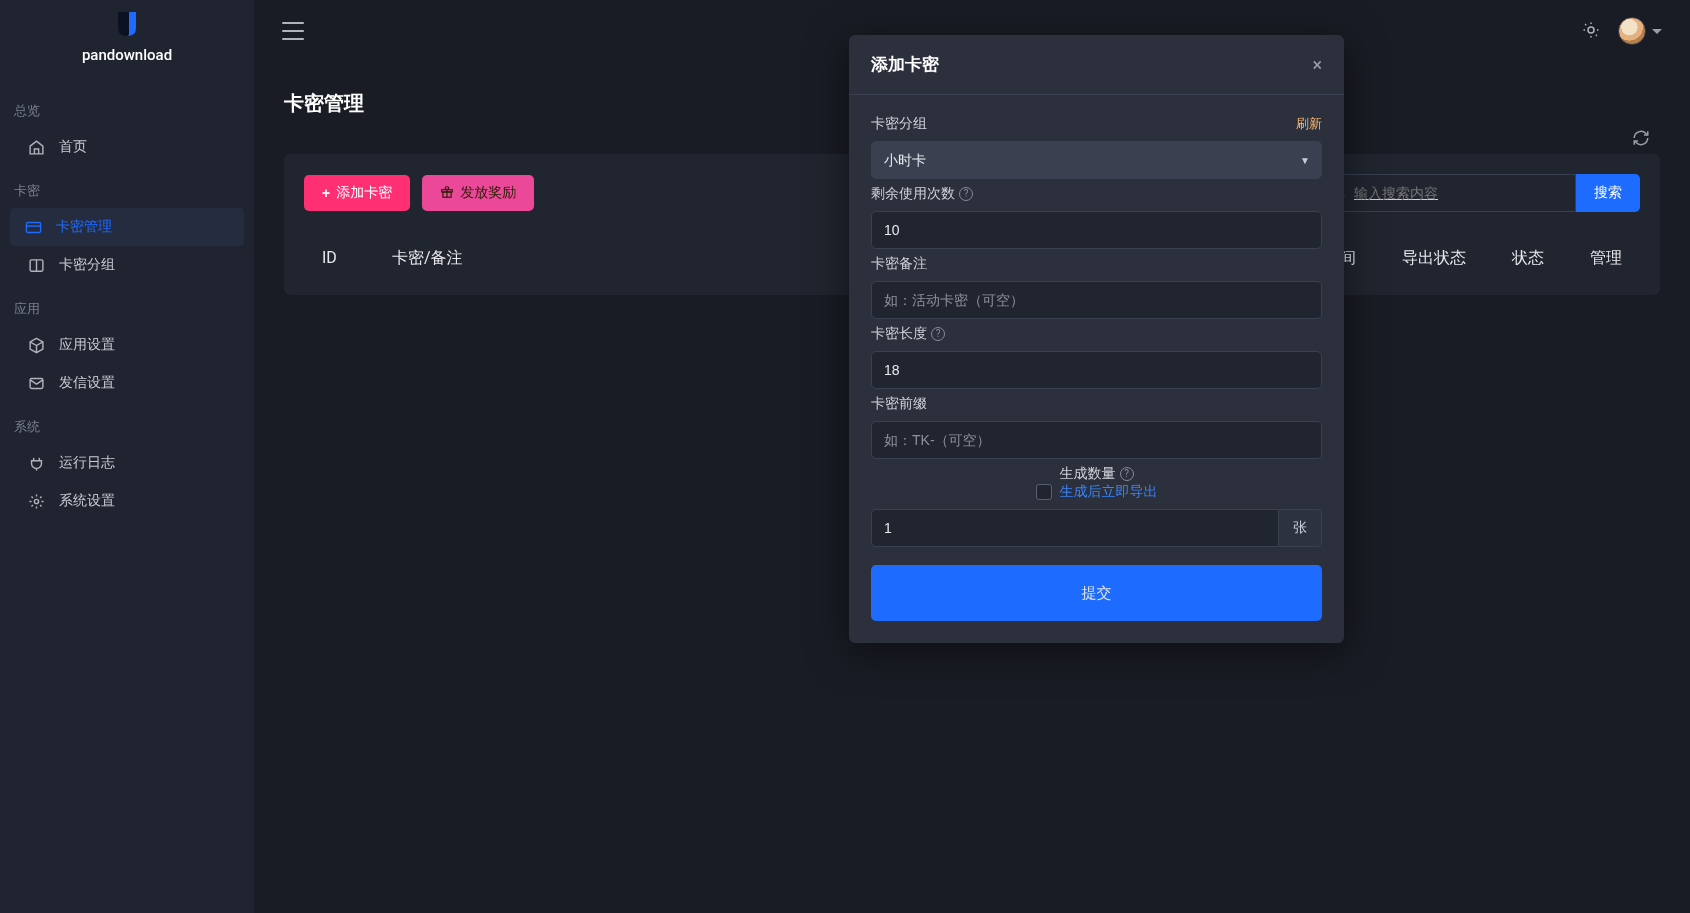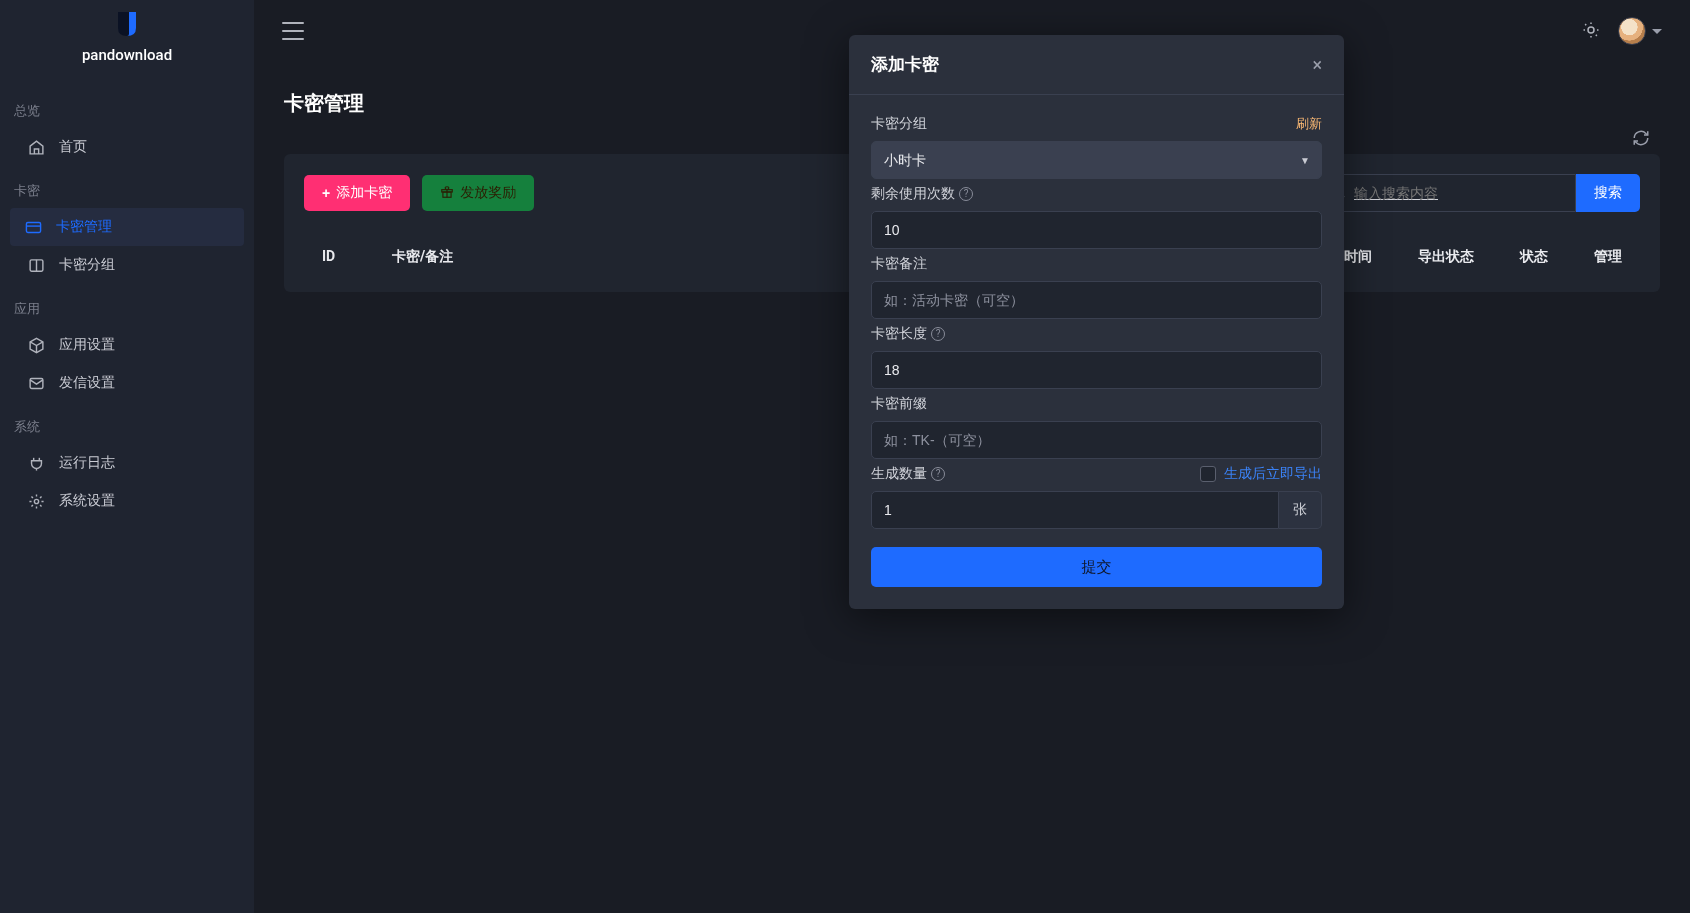--- a/index.html
+++ b/index.html
@@ -167,21 +167,21 @@
       align-items: center;
       gap: 6px;
       padding: 9px 18px;
       border-radius: 5px;
       font-size: 14px;
       color: #fff;
       cursor: pointer;
       border: none;
     }
     .btn-pink { background: #ff2f73; }
-    .btn-amber { background: #15803d; color: #2b2004; }
+    .btn-amber { background: #ec4899; color: #2b2004; }
     .search-wrap {
       display: flex;
       align-items: stretch;
     }
     .search-box {
       display: flex;
       align-items: center;
       background: transparent;
       border: 1px solid #3a4050;
       border-radius: 5px 0 0 5px;
@@ -212,23 +212,22 @@
       display: flex;
       justify-content: flex-end;
       padding-right: 10px;
       margin-top: -6px;
       margin-bottom: 4px;
     }
     .table-head {
       display: flex;
       margin-top: 30px;
       color: #e9eaee;
-      font-size: 14px;
+      font-size: 16px;
       padding: 0 6px;
-      font-weight: bold;
     }
     .col { padding: 6px 12px; }
     .col-id { width: 70px; }
     .col-note { flex: 1; }
     .col-right-group {
       display: flex;
       gap: 22px;
     }
     
     .modal {
@@ -336,39 +335,40 @@
       display: flex;
       align-items: center;
       padding: 0 14px;
       color: #d0d2d9;
       font-size: 14px;
     }
     .row-flex {
       display: flex;
       justify-content: space-between;
       align-items: center;
+      flex-direction: column;
     }
     .checkbox-wrap {
       display: flex;
       align-items: center;
       gap: 8px;
       color: #3b82f6;
       font-size: 14px;
     }
     .fake-checkbox {
       width: 16px; height: 16px;
       border: 1px solid #5a5f6e;
       border-radius: 3px;
       background: #20252f;
     }
     .submit-btn {
       width: 100%;
-      height: 40px;
+      height: 56px;
       background: #1e6bff;
-      color: #0f172a;
+      color: #e5e5e5;
       border: none;
       border-radius: 5px;
       font-size: 15px;
       cursor: pointer;
       margin-top: 18px;
     }
     .form-row + .form-row { }
   </style>
 </head>
 <body>

